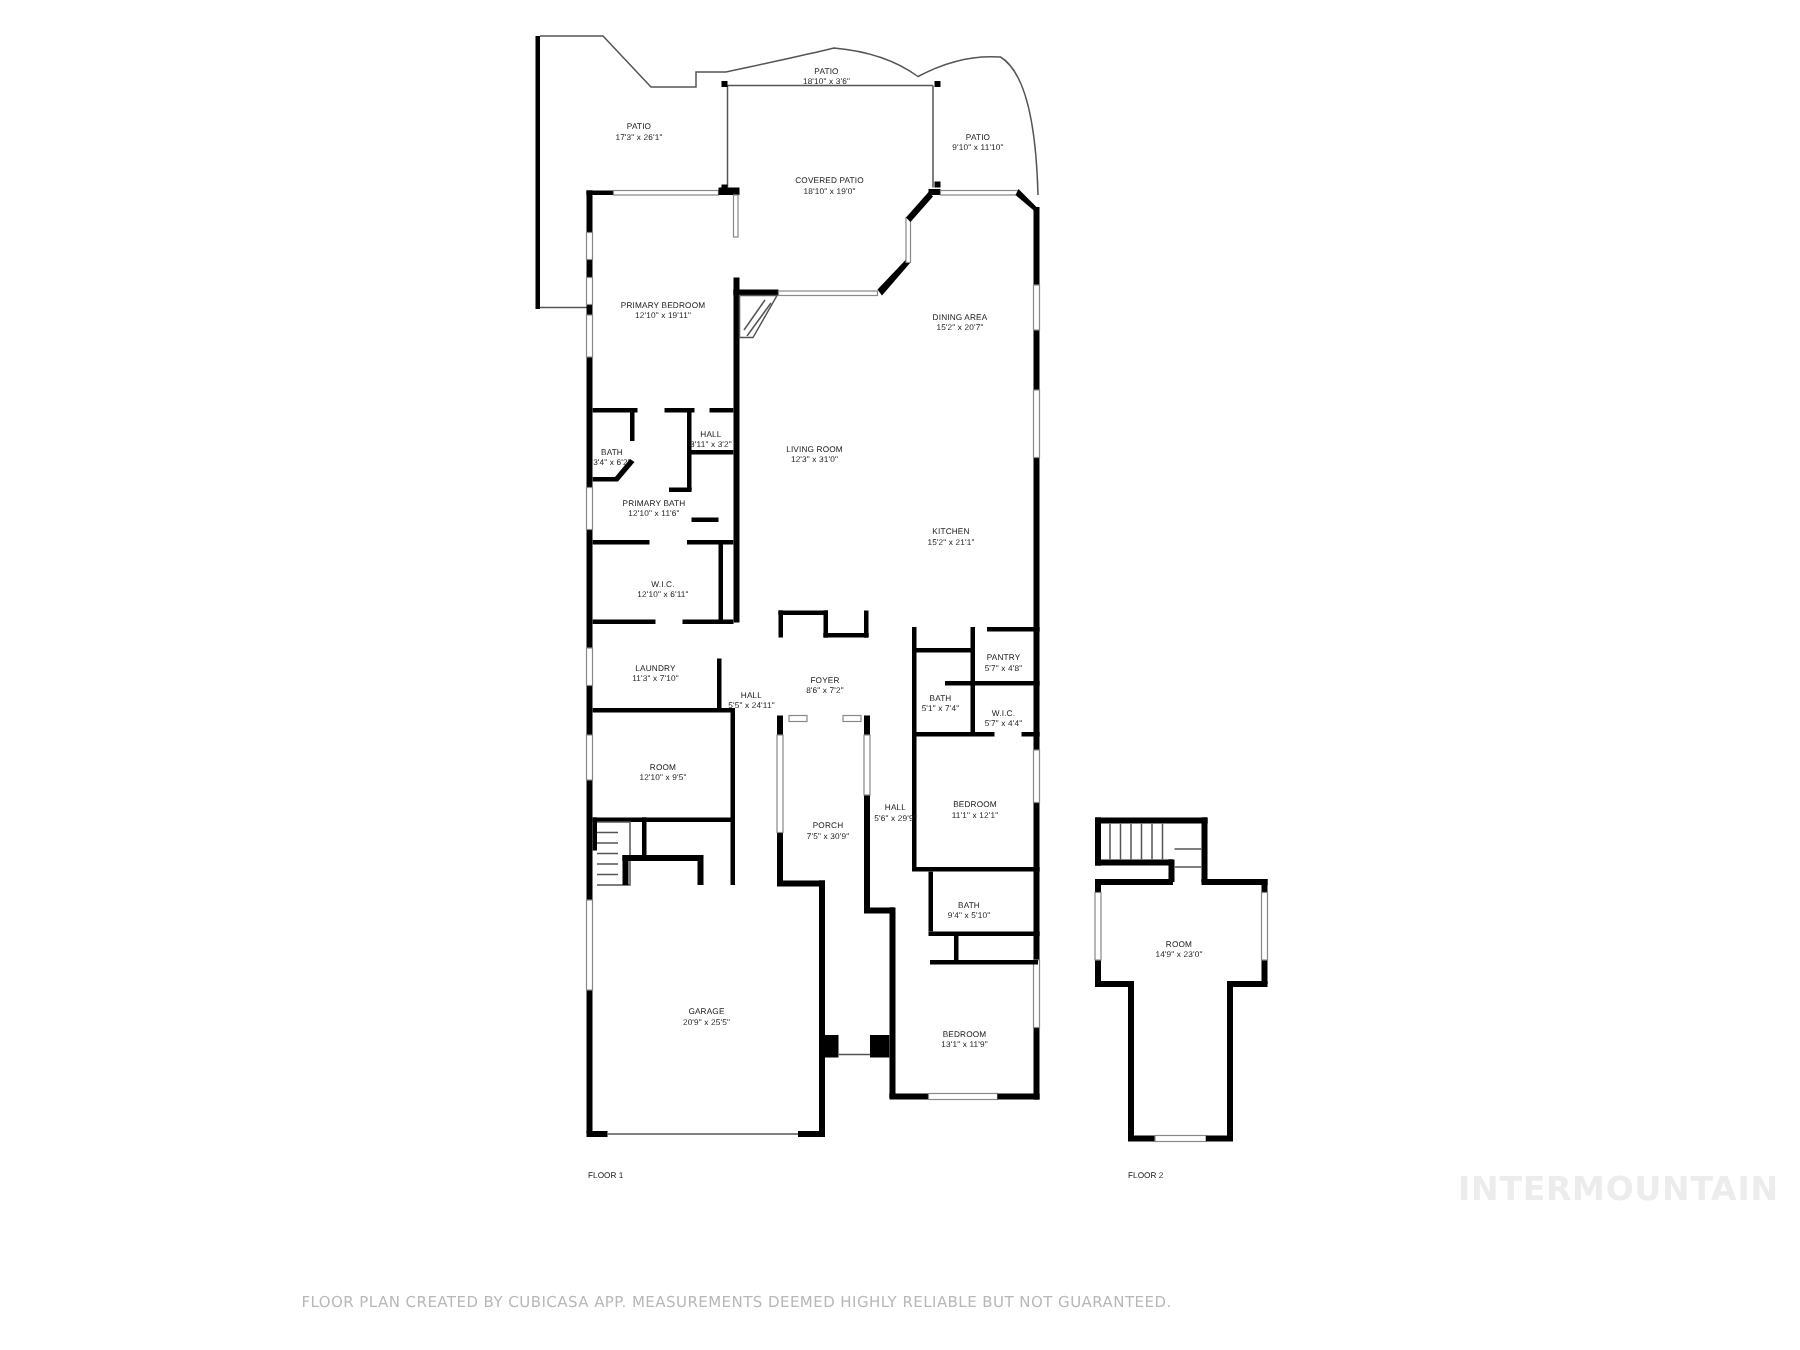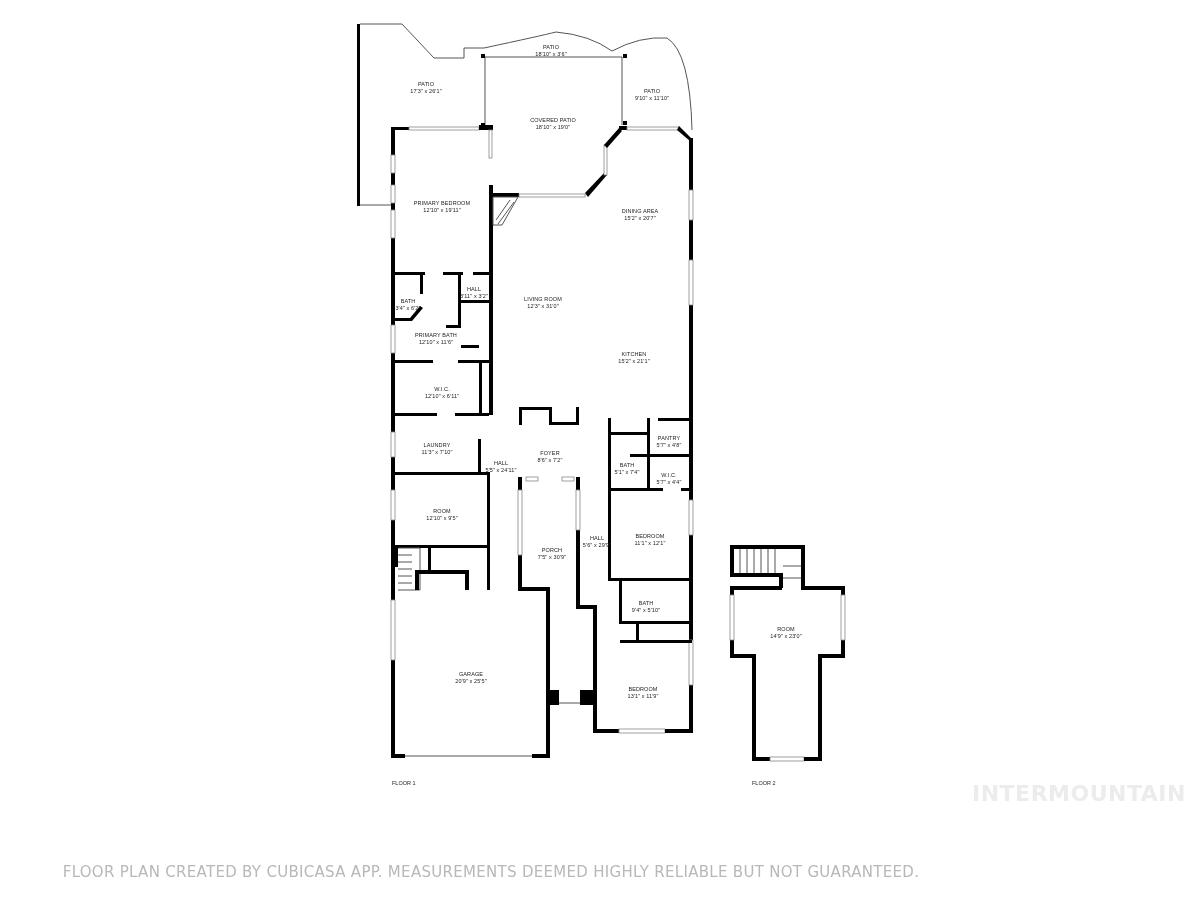--- a/index.html
+++ b/index.html
@@ -4,21 +4,21 @@
 <style>
   html, body { margin: 0; padding: 0; background: #ffffff; }
   body { width: 1200px; height: 900px; position: relative; overflow: hidden; font-family: "Liberation Sans", sans-serif; }
   #plan { position: absolute; left: 0; top: 0; width: 1200px; height: 900px; }
   .wall { fill: #000; }
   .thin { stroke: #555; stroke-width: 1; fill: none; }
   .win { fill: #fff; stroke: #888; stroke-width: 0.8; }
   .lbl { font-family: "Liberation Sans", sans-serif; font-size: 5.5px; fill: #222; text-anchor: middle; letter-spacing: 0.1px; }
   .floorlbl { font-family: "Liberation Sans", sans-serif; font-size: 5.5px; fill: #222; }
   .watermark { position: absolute; left: 972px; top: 781px; font-family: "DejaVu Sans", sans-serif; font-size: 22px; font-weight: bold; color: #ececec; letter-spacing: 0.5px; }
-  .disclaimer { position: absolute; left: 0; width: 982px; top: 863px; text-align: center; font-family: "DejaVu Sans", sans-serif; font-size: 15px; color: #b8b8b8; letter-spacing: 0.3px; }
+  .disclaimer { position: absolute; left: 0; width: 982px; top: 863px; text-align: center; font-family: "DejaVu Sans", sans-serif; font-size: 10px; color: #b8b8b8; letter-spacing: 0.3px; }
 </style>
 </head>
 <body>
 
 <svg id="plan" viewBox="0 0 1200 900" xmlns="http://www.w3.org/2000/svg">
 
   <g>
 
     <g>
       <polyline class="thin" points="360,24 402,24 434,58 464,58 464,48 484,48"></polyline>

